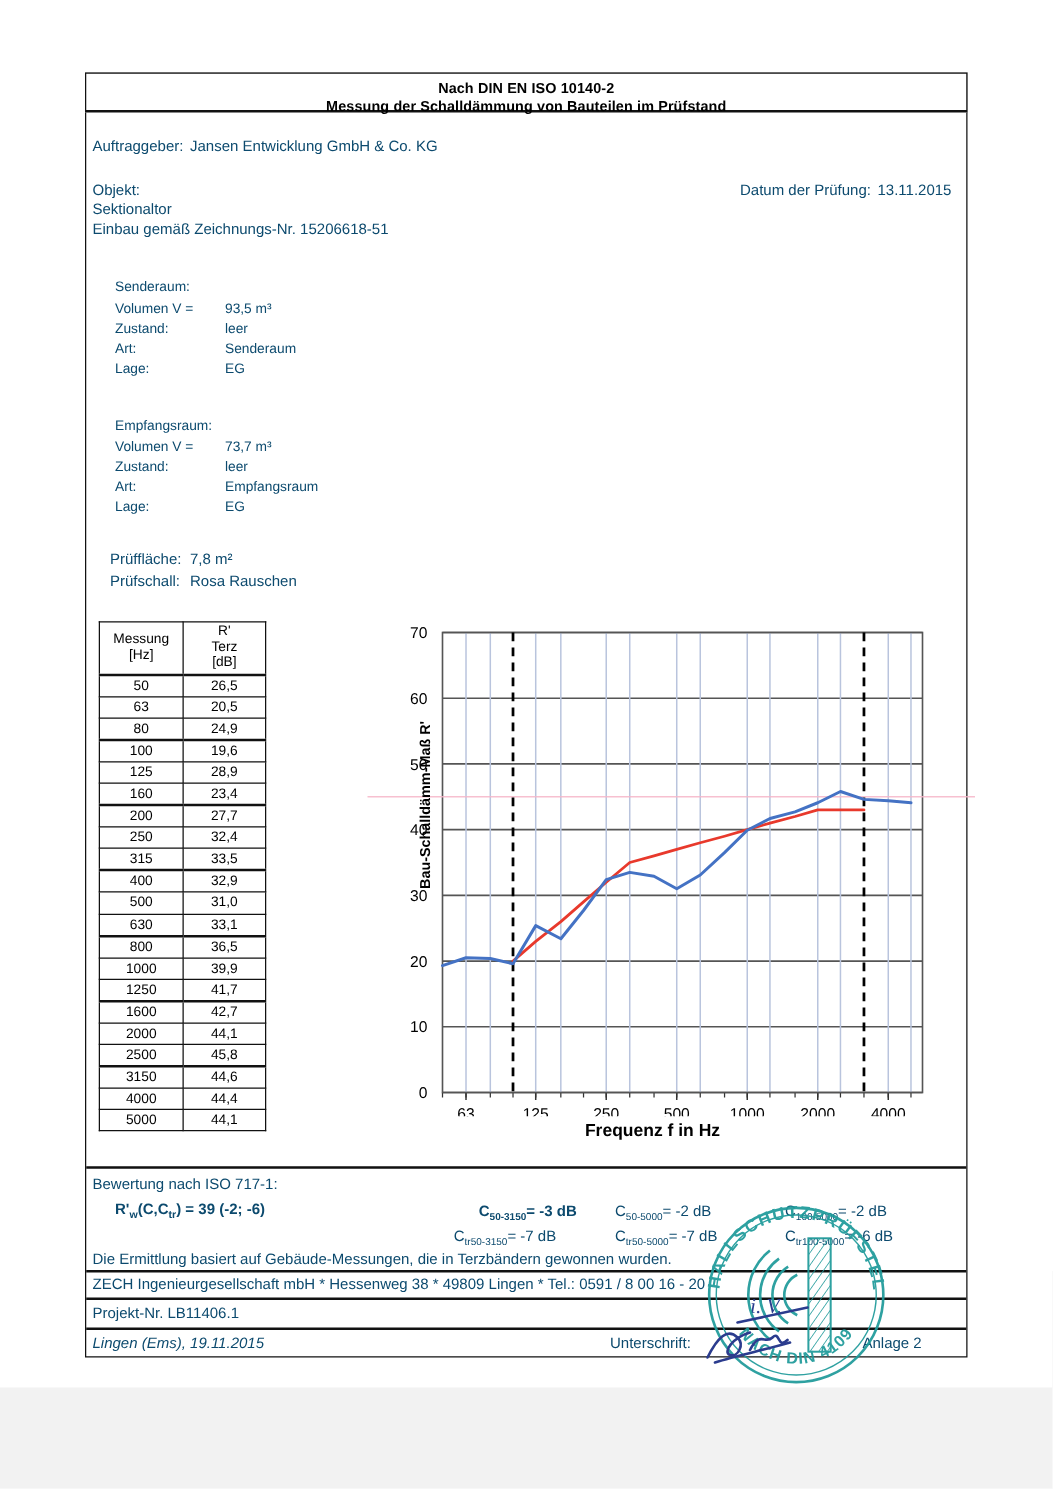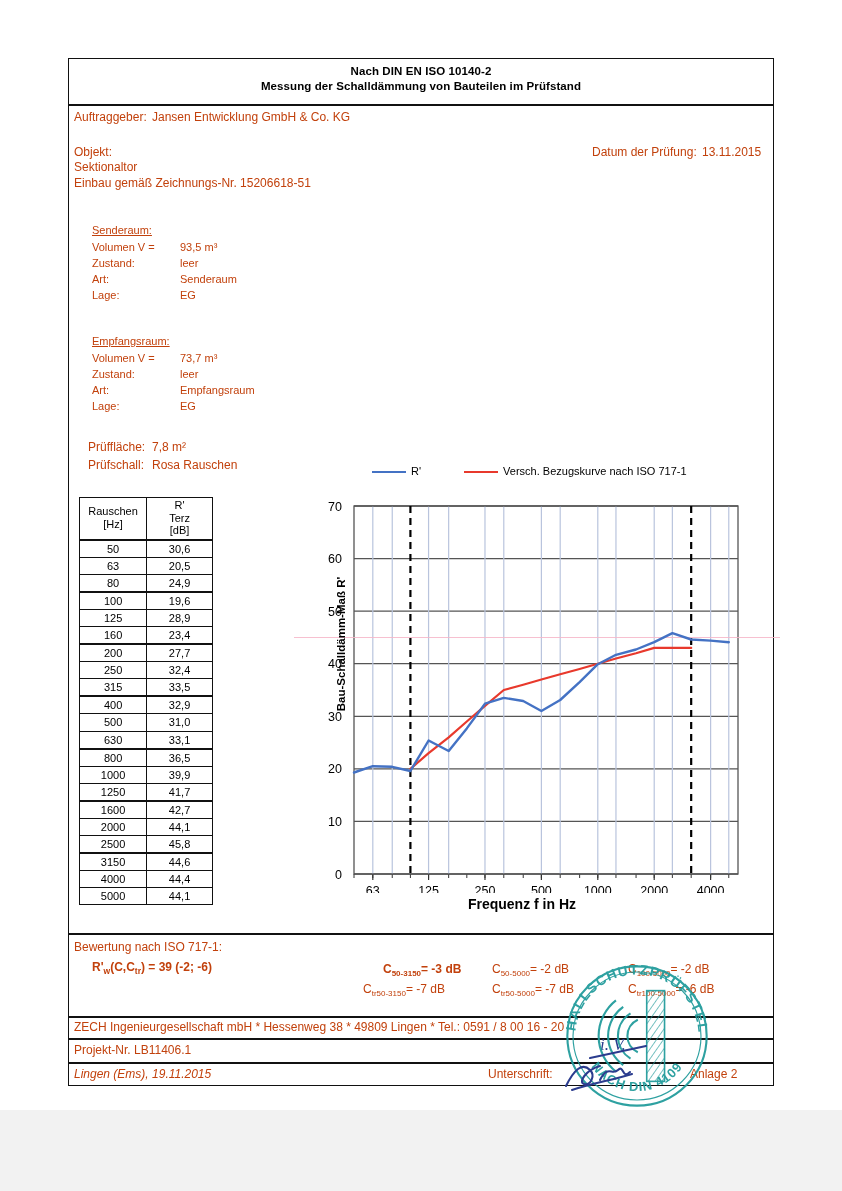--- a/index.html
+++ b/index.html
@@ -5,29 +5,29 @@
 <style>
   html,body{margin:0;padding:0;background:#f3f3f3;}
   body{font-family:"Liberation Sans",sans-serif;}
   .page{position:relative;width:842px;height:1191px;background:#ffffff;overflow:hidden;}
   .sheet{position:absolute;left:0;top:0;width:842px;height:1110px;background:#fff;}
   .bottomband{position:absolute;left:0;top:1110px;width:842px;height:81px;background:#f2f2f2;}
 
   
   .frame{position:absolute;left:68px;top:58px;width:706px;height:1028px;border:1.6px solid #111;box-sizing:border-box;}
 
-  .hdr{position:absolute;left:68px;top:58px;width:706px;height:48px;box-sizing:border-box;
+  .hdr{position:absolute;left:68px;top:58px;width:706px;height:32px;box-sizing:border-box;
        border:1.6px solid #111;border-bottom:2.4px solid #111;text-align:center;background:#fff;}
   .hdr .l1{font-size:11.5px;font-weight:bold;color:#000;margin-top:6px;letter-spacing:.1px;}
   .hdr .l2{font-size:11.5px;font-weight:bold;color:#000;margin-top:3px;letter-spacing:.1px;}
 
-  .txt{position:absolute;font-size:12px;color:#c2410c;white-space:nowrap;}
+  .txt{position:absolute;font-size:12px;color:#0c4a6e;white-space:nowrap;}
   .small{font-size:11px;}
   .b{font-weight:bold;}
-  .u{text-decoration:underline;}
+  .u{}
 
   
   .hline{position:absolute;background:#111;height:1.6px;}
 
   
   .tbl{position:absolute;left:79px;top:497px;width:134px;border-collapse:collapse;}
   .tbl td,.tbl th{border:1px solid #111;font-size:11px;text-align:center;padding:0;height:16.1px;
                   font-weight:normal;color:#000;line-height:16.1px;}
   .tbl th{height:auto;padding:1px 0 2px;line-height:12.5px;}
   .tbl td.c1,.tbl th.c1{width:67px;}
@@ -97,34 +97,34 @@
 
   <div class="txt" style="left:88px;top:440px;">Prüffläche:</div>
   <div class="txt" style="left:152px;top:440px;">7,8 m²</div>
   <div class="txt" style="left:88px;top:458px;">Prüfschall:</div>
   <div class="txt" style="left:152px;top:458px;">Rosa Rauschen</div>
 
   <table class="tbl">
     <thead>
       <tr>
         <th class="c1 hd">
-          <div>Rauschen</div>
+          <div>Messung</div>
           <div>[Hz]</div>
         </th>
         <th class="c2 hd">
           <div>R'</div>
           <div>Terz</div>
           <div>[dB]</div>
         </th>
       </tr>
     </thead>
     <tbody id="tbl-body">
         <tr class="grp">
           <td class="c1">50</td>
-          <td class="c2">30,6</td>
+          <td class="c2">26,5</td>
         </tr>
         <tr>
           <td class="c1">63</td>
           <td class="c2">20,5</td>
         </tr>
         <tr>
           <td class="c1">80</td>
           <td class="c2">24,9</td>
         </tr>
         <tr class="grp">
@@ -199,28 +199,20 @@
           <td class="c1">5000</td>
           <td class="c2">44,1</td>
         </tr>
       </tbody>
   </table>
 
   <div class="chart">
 
     <div class="ylab">Bau-Schalldämm-Maß R'</div>
 
-    <div class="legend">
-      <span class="lgitem">
-        <span class="lgline"></span><span>R'</span>
-      </span>
-      <span class="lgitem">
-        <span class="lgline red"></span><span>Versch. Bezugskurve nach ISO 717-1</span>
-      </span>
-    </div>
 
     <svg id="plot" width="520" height="405">
         <line x1="92" y1="386" x2="476" y2="386" stroke="#555" stroke-width="1.3"></line>
         <text x="80" y="390.5" text-anchor="end" font-family="'Liberation Sans',sans-serif" font-size="12.5" fill="#000">0</text>
         <line x1="92" y1="333.42857142857144" x2="476" y2="333.42857142857144" stroke="#555" stroke-width="1.3"></line>
         <text x="80" y="337.92857142857144" text-anchor="end" font-family="'Liberation Sans',sans-serif" font-size="12.5" fill="#000">10</text>
         <line x1="92" y1="280.8571428571429" x2="476" y2="280.8571428571429" stroke="#555" stroke-width="1.3"></line>
         <text x="80" y="285.3571428571429" text-anchor="end" font-family="'Liberation Sans',sans-serif" font-size="12.5" fill="#000">20</text>
         <line x1="92" y1="228.2857142857143" x2="476" y2="228.2857142857143" stroke="#555" stroke-width="1.3"></line>
         <text x="80" y="232.7857142857143" text-anchor="end" font-family="'Liberation Sans',sans-serif" font-size="12.5" fill="#000">30</text>
@@ -313,20 +305,21 @@
   <div class="txt" style="left:492px;top:982px;">
     <span>C</span><sub style="font-size:8px">tr50-5000</sub><span>= -7 dB</span>
   </div>
   <div class="txt" style="left:628px;top:962px;">
     <span>C</span><sub style="font-size:8px">100-5000</sub><span>= -2 dB</span>
   </div>
   <div class="txt" style="left:628px;top:982px;">
     <span>C</span><sub style="font-size:8px">tr100-5000</sub><span>= -6 dB</span>
   </div>
 
+  <div class="txt" style="left:74px;top:1000px;">Die Ermittlung basiert auf Gebäude-Messungen, die in Terzbändern gewonnen wurden.</div>
 
   <div class="hline" style="left:69px;top:1016px;width:704px;"></div>
   <div class="txt" style="left:74px;top:1020px;">ZECH Ingenieurgesellschaft mbH * Hessenweg 38 * 49809 Lingen * Tel.: 0591 / 8 00 16 - 20</div>
   <div class="hline" style="left:69px;top:1038px;width:704px;"></div>
   <div class="txt" style="left:74px;top:1043px;">Projekt-Nr. LB11406.1</div>
   <div class="hline" style="left:69px;top:1062px;width:704px;"></div>
   <div class="txt" style="left:74px;top:1067px;font-style:italic;">Lingen (Ems), 19.11.2015</div>
   <div class="txt" style="left:488px;top:1067px;">Unterschrift:</div>
   <div class="sig">i. V.</div>
   <div class="txt" style="left:690px;top:1067px;">Anlage 2</div>

